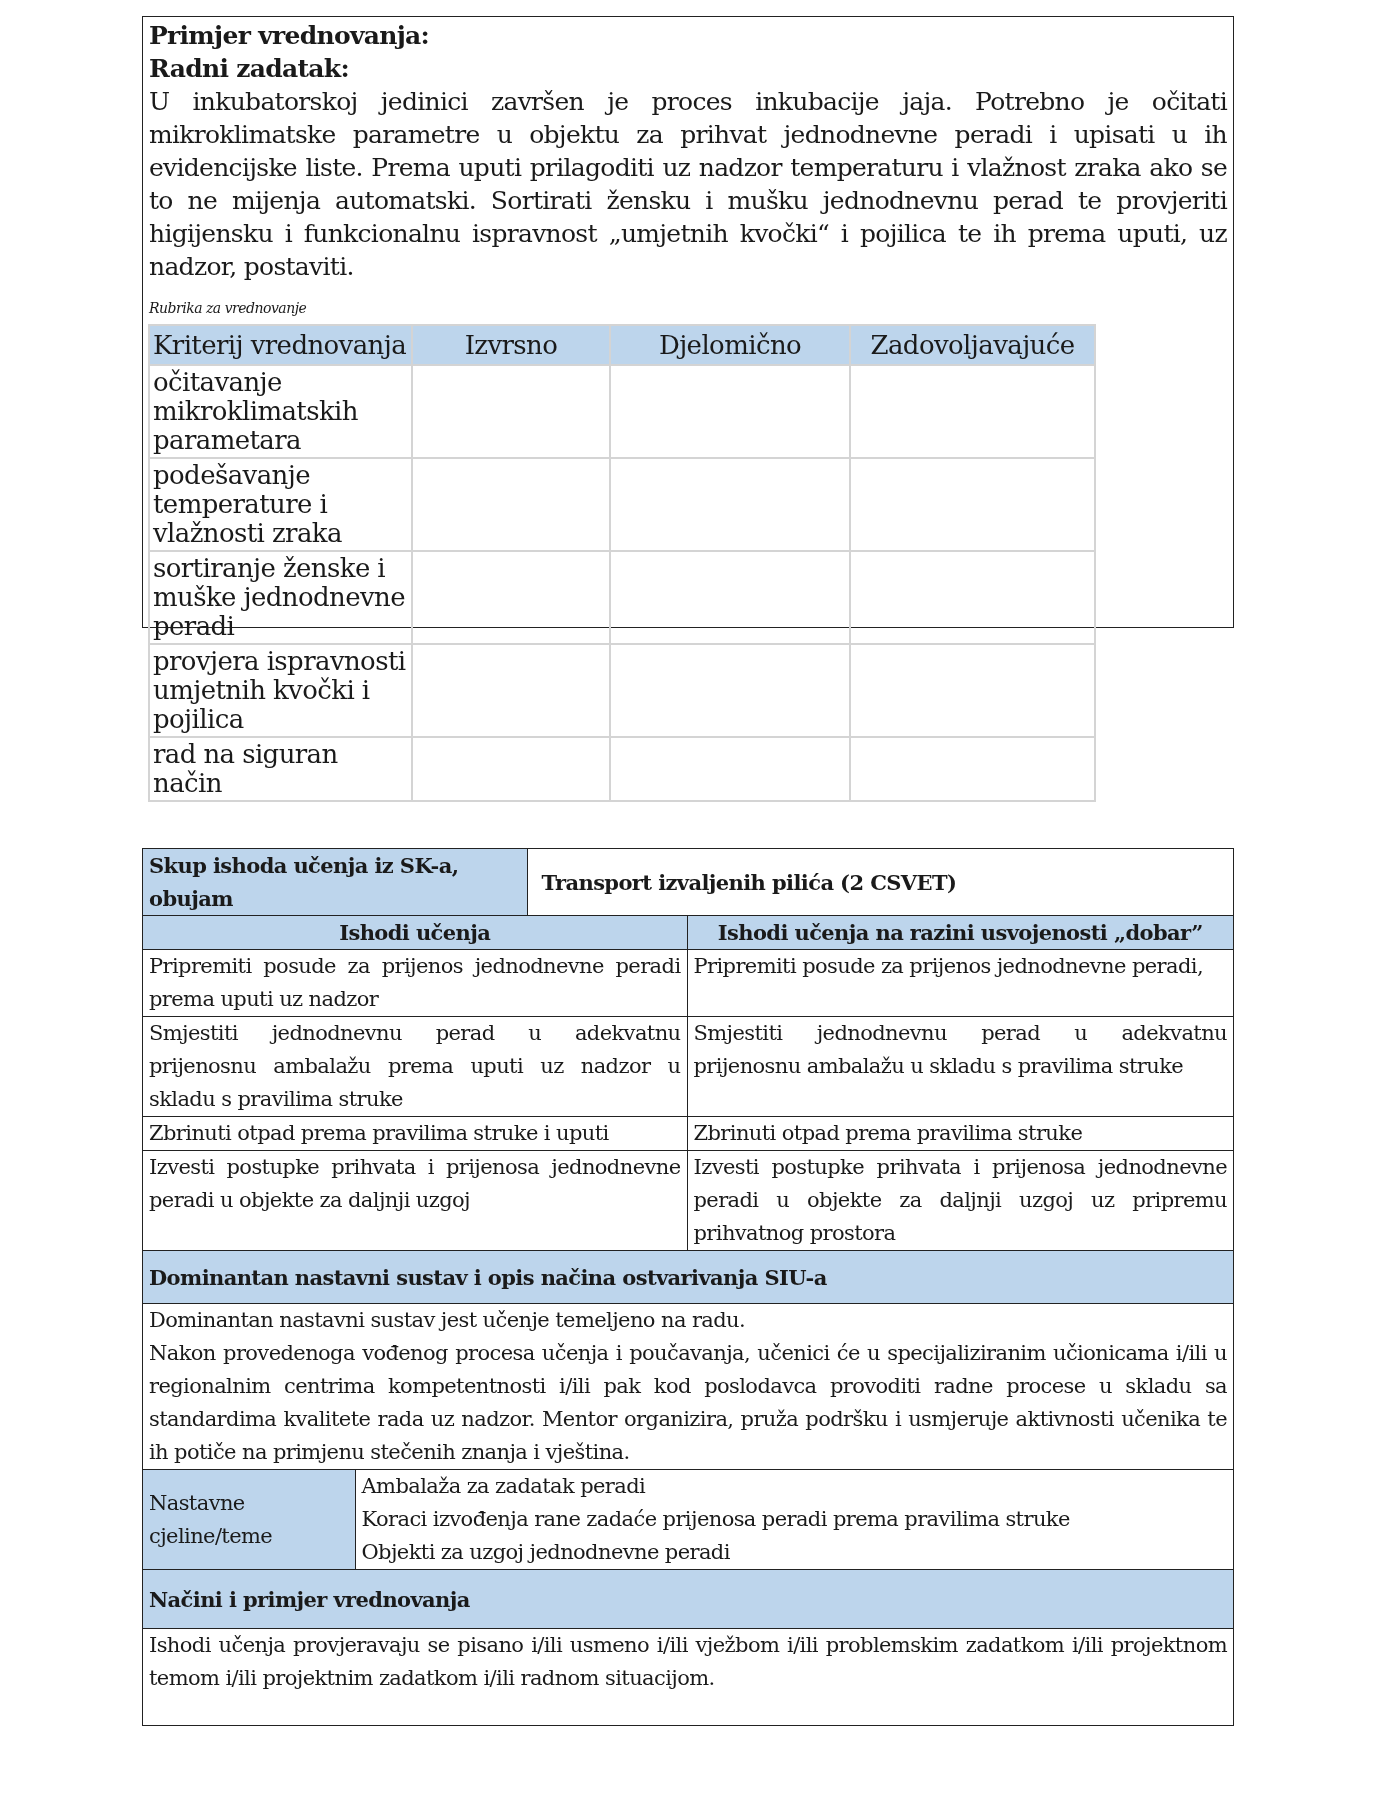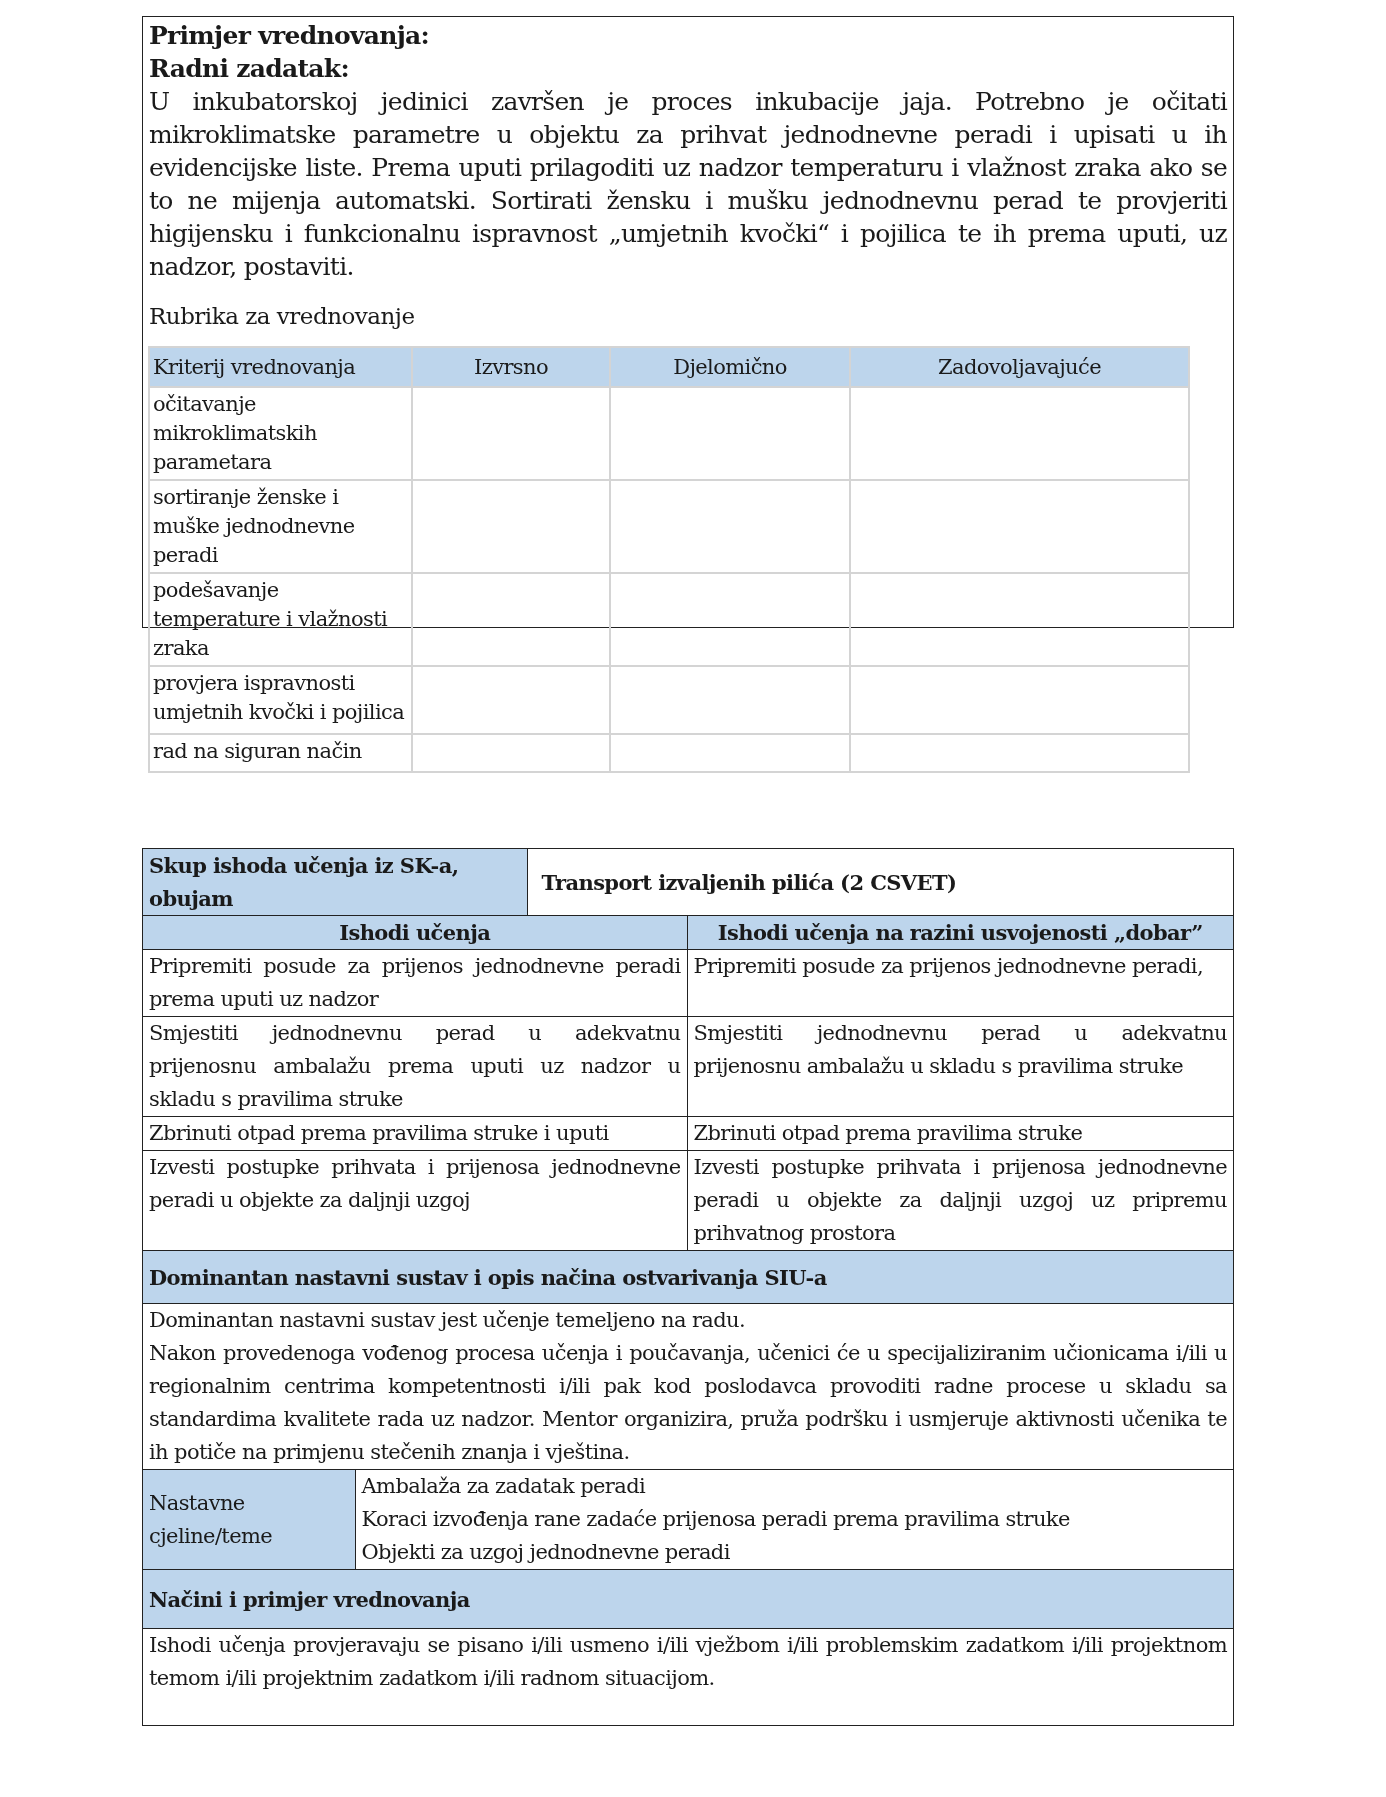--- a/index.html
+++ b/index.html
@@ -9,24 +9,24 @@
     color: #1a1a1a;
   }
   .box1 {
     position: absolute; left: 142px; top: 16px; width: 1092px; height: 612px;
     border: 1.5px solid #222; box-sizing: border-box;
     padding: 2px 6px 0 6px;
   }
   .txt { font-size: 25px; line-height: 33px; letter-spacing: -0.7px; }
   .bold { font-weight: bold; }
   .justify { text-align: justify; text-align-last: left; }
-  .rubric-label { margin-top: 18px; font-size: 23px; line-height: 30px; letter-spacing: -0.5px; }
+  .rubric-label { margin-top: 10px; font-size: 14px; line-height: 30px; letter-spacing: -0.5px; font-style: italic; }
   table.rubric {
-    border-collapse: collapse; width: 1042px; margin-left: -1px; margin-top: 15px;
-    font-size: 21px; letter-spacing: -0.6px;
+    border-collapse: collapse; width: 948px; margin-left: -1px; margin-top: 1px;
+    font-size: 26px; letter-spacing: -0.6px;
   }
   table.rubric th, table.rubric td {
     border: 2px solid #d4d4d4; padding: 2px 3px; vertical-align: top;
     line-height: 29px; font-weight: normal;
   }
   table.rubric th { background: #bdd5ec; height: 34px; text-align: center; vertical-align: middle; }
   table.rubric th.first { text-align: left; }
   table.rubric td { height: 62px; }
   table.rubric tr.last td { height: 32px; }
 
@@ -76,27 +76,27 @@
       </tr>
     </thead>
     <tbody>
       <tr>
         <td>očitavanje mikroklimatskih parametara</td>
         <td></td>
         <td></td>
         <td></td>
       </tr>
       <tr>
-        <td>sortiranje ženske i muške jednodnevne peradi</td>
+        <td>podešavanje temperature i vlažnosti zraka</td>
         <td></td>
         <td></td>
         <td></td>
       </tr>
       <tr>
-        <td>podešavanje temperature i vlažnosti zraka</td>
+        <td>sortiranje ženske i muške jednodnevne peradi</td>
         <td></td>
         <td></td>
         <td></td>
       </tr>
       <tr>
         <td>provjera ispravnosti umjetnih kvočki i pojilica</td>
         <td></td>
         <td></td>
         <td></td>
       </tr>

